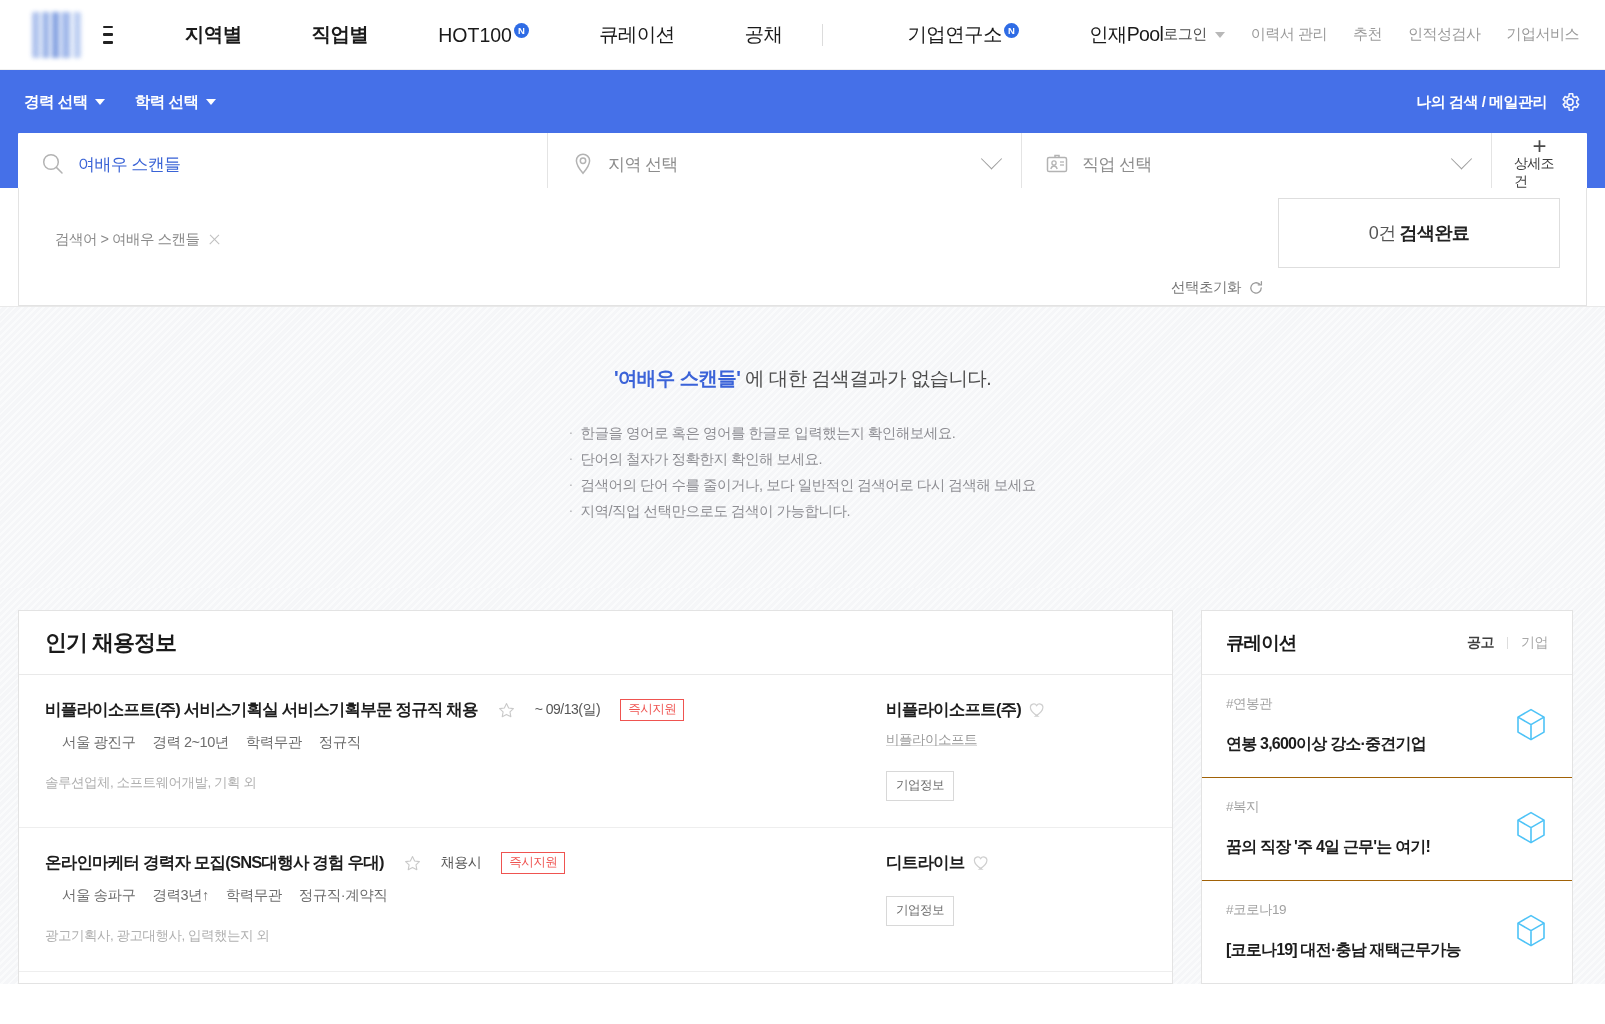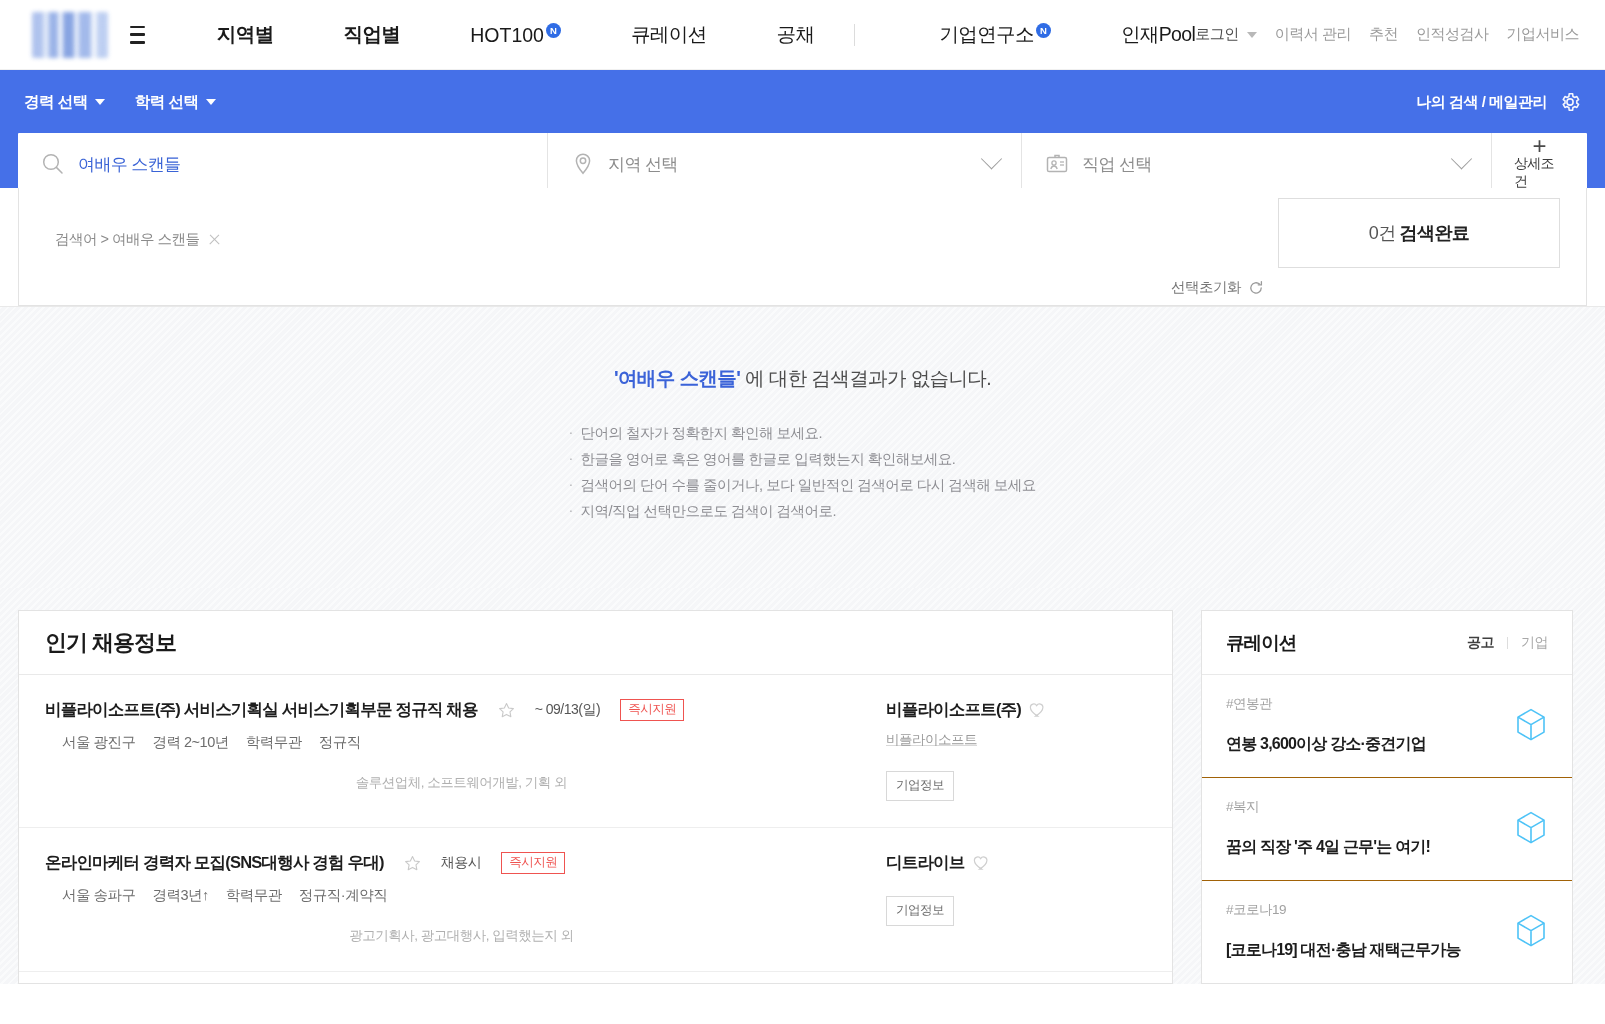--- a/index.html
+++ b/index.html
@@ -59,21 +59,21 @@
   .gnb-menu a.latin { font-weight: 400; letter-spacing: 0; }
   .nbadge {
     display: inline-block; width: 15px; height: 15px; border-radius: 50%;
     background: #2f6ce5; color: #fff; font-size: 9.5px; font-weight: 700;
     text-align: center; line-height: 15px; vertical-align: super;
     margin-left: 2px; letter-spacing: 0;
   }
   .gnb-divider { width: 1px; height: 22px; background: #dcdcdc; margin: 0 14px; }
 
   .gnb-right {
-    margin-left: auto; display: flex; align-items: center; gap: 18px;
+    margin-left: auto; display: flex; align-items: center; gap: 26px;
   }
   .gnb-right a {
     font-size: 15px; color: #9a9a9a; text-decoration: none; letter-spacing: -.5px;
     white-space: nowrap;
   }
   .gnb-right a.login { color: #4c4c4c; display: flex; align-items: center; gap: 8px; }
   .caret-dn {
     width: 0; height: 0; border-left: 5px solid transparent;
     border-right: 5px solid transparent; border-top: 6px solid #9a9a9a;
     opacity: .7;
@@ -233,21 +233,21 @@
   .tag-apply {
     border: 1px solid #ef5350; color: #ef5350; font-size: 12.5px;
     padding: 3px 7px 4px; letter-spacing: -.5px; line-height: 1;
     white-space: nowrap;
   }
   .job-meta {
     margin-top: 12px; font-size: 14.5px; color: #6d6d6d; letter-spacing: -.5px;
     display: flex; gap: 17px; flex-wrap: wrap; margin-left: 17px;
   }
   .job-cats {
-    margin-top: 22px; font-size: 13.5px; color: #b0b0b0; letter-spacing: -.5px; text-align: center;
+    margin-top: 22px; font-size: 13.5px; color: #b0b0b0; letter-spacing: -.5px;
   }
   .job-right { width: 268px; flex: 0 0 auto; padding-left: 8px; }
   .comp-line { display: flex; align-items: center; gap: 8px; }
   .comp-name { font-size: 16.5px; font-weight: 700; color: #1d1d1d; letter-spacing: -.8px; }
   .heart { width: 17px; height: 16px; }
   .comp-sub {
     margin-top: 10px; font-size: 13.5px; color: #9a9a9a;
     letter-spacing: -.5px; text-decoration: underline; text-decoration-color: #d9d9d9;
   }
   .btn-compinfo {
@@ -397,24 +397,24 @@
     <span>0건</span>
     <b>검색완료</b>
   </div>
 </section>
 
 <section class="noresult">
   <div class="nr-title">
     <b>'여배우 스캔들'</b><span> 에 대한 검색결과가 없습니다.</span>
   </div>
   <ul class="nr-list">
+    <li>한글을 영어로 혹은 영어를 한글로 입력했는지 확인해보세요.</li>
     <li>단어의 철자가 정확한지 확인해 보세요.</li>
-    <li>한글을 영어로 혹은 영어를 한글로 입력했는지 확인해보세요.</li>
     <li>검색어의 단어 수를 줄이거나, 보다 일반적인 검색어로 다시 검색해 보세요</li>
-    <li>지역/직업 선택만으로도 검색이 검색어로.</li>
+    <li>지역/직업 선택만으로도 검색이 가능합니다.</li>
   </ul>
 </section>
 
 <div class="content">
 
   <section class="panel jobs">
     <div class="jobs-head">
       <h2>인기 채용정보</h2>
     </div>
 

